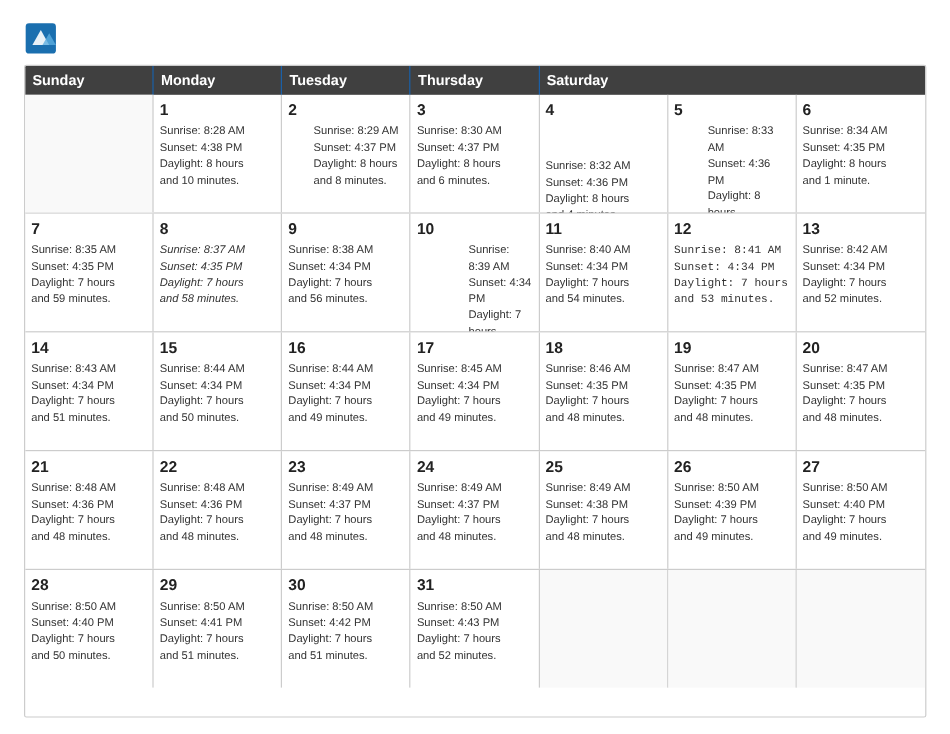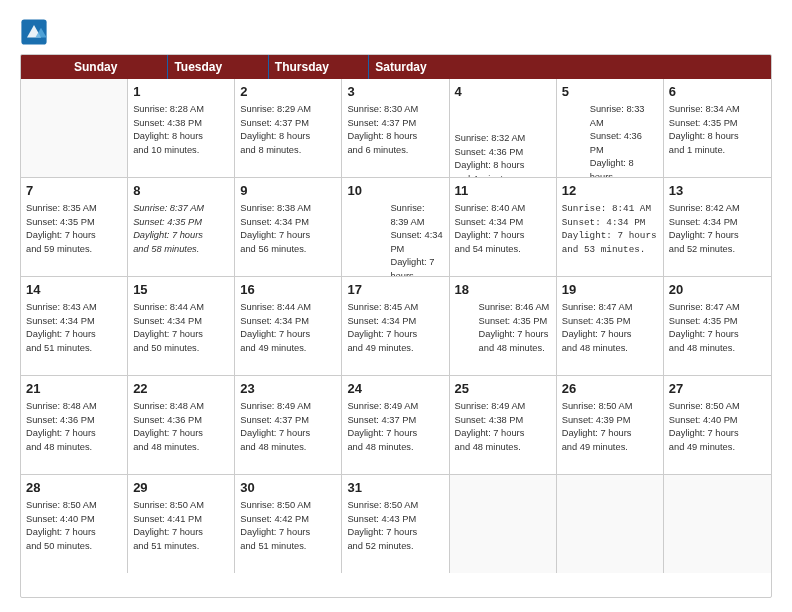--- a/index.html
+++ b/index.html
@@ -58,22 +58,21 @@
     }
     .calendar {
       flex: 1;
       border: 1px solid #ccc;
       border-radius: 2px;
       overflow: hidden;
     }
     .cal-header {
       display: grid;
       grid-template-columns: repeat(7, 1fr);
-      background: #7f1d1d;
-      padding-left: 47px;
+      background: #404040;
     }
     .cal-header-cell {
       color: #fff;
       font-weight: bold;
       font-size: 12px;
       padding: 5px 6px;
       border-right: 1px solid #1a60a8;
       text-align: left;
     }
     .cal-header-cell:last-child {
@@ -138,37 +137,38 @@
     </div>
     <div class="title-block">
       <div class="month-title"></div>
       <div class="location"></div>
     </div>
   </div>
 
   <div class="calendar">
     <div class="cal-header">
     <div class="cal-header-cell">Sunday</div>
+        <div class="cal-header-cell">Monday</div>
         <div class="cal-header-cell">Tuesday</div>
         <div class="cal-header-cell">Thursday</div>
         <div class="cal-header-cell">Saturday</div>
       </div>
     <div class="cal-body">
     <div class="cal-row">
           <div class="cal-cell empty"></div>
           <div class="cal-cell">
             <span class="day-num">1</span>
             <div class="day-info" style="white-space: pre-line;">Sunrise: 8:28 AM
 Sunset: 4:38 PM
 Daylight: 8 hours
 and 10 minutes.</div>
           </div>
           <div class="cal-cell">
             <span class="day-num">2</span>
-            <div class="day-info" style="white-space: pre-line;">Sunrise: 8:29 AM
+            <div class="day-info" style="white-space: pre-line; margin-left: 21px;">Sunrise: 8:29 AM
 Sunset: 4:37 PM
 Daylight: 8 hours
 and 8 minutes.</div>
           </div>
           <div class="cal-cell">
             <span class="day-num">3</span>
             <div class="day-info" style="white-space: pre-line;">Sunrise: 8:30 AM
 Sunset: 4:37 PM
 Daylight: 8 hours
 and 6 minutes.</div>
@@ -270,21 +270,21 @@
           </div>
           <div class="cal-cell">
             <span class="day-num">17</span>
             <div class="day-info" style="white-space: pre-line;">Sunrise: 8:45 AM
 Sunset: 4:34 PM
 Daylight: 7 hours
 and 49 minutes.</div>
           </div>
           <div class="cal-cell">
             <span class="day-num">18</span>
-            <div class="day-info" style="white-space: pre-line; margin-left: 24px;">Sunrise: 8:46 AM
+            <div class="day-info" style="white-space: pre-line;">Sunrise: 8:46 AM
 Sunset: 4:35 PM
 Daylight: 7 hours
 and 48 minutes.</div>
           </div>
           <div class="cal-cell">
             <span class="day-num">19</span>
             <div class="day-info" style="white-space: pre-line;">Sunrise: 8:47 AM
 Sunset: 4:35 PM
 Daylight: 7 hours
 and 48 minutes.</div>

